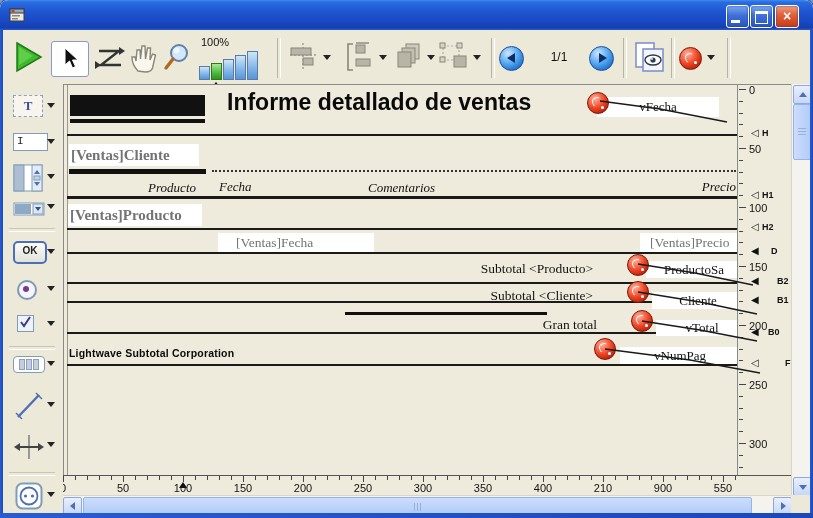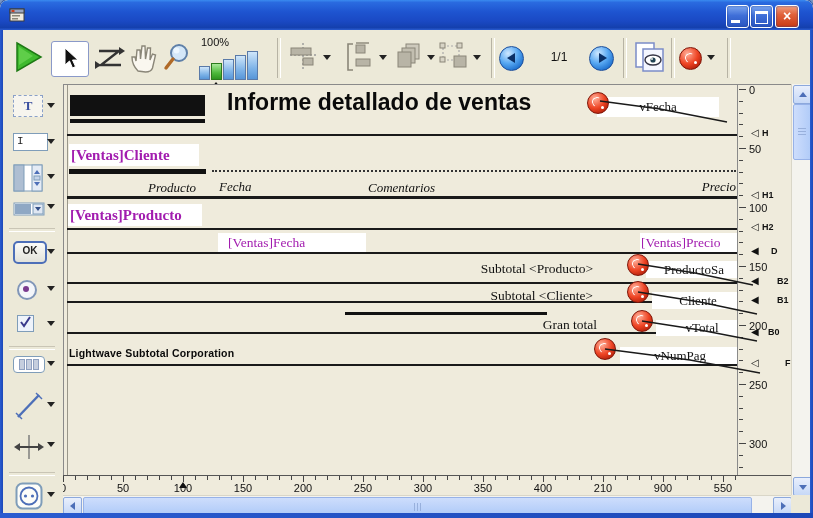--- a/index.html
+++ b/index.html
@@ -52,21 +52,21 @@
   .tool-input{display:block;width:30px;height:16px;border:1px solid #7f9db9;background:#fff;
     font-family:"Liberation Mono",monospace;font-size:11px;color:#222;padding-left:3px;line-height:15px;}
   .tool-ok{display:block;width:30px;height:19px;border:2px solid #4d6fb8;border-radius:5px;
     background:linear-gradient(180deg,#fbfbf8,#e2e2da);font-weight:bold;font-size:10px;color:#222;text-align:center;line-height:16px;}
   .radio-outer{display:block;width:16px;height:16px;border:2px solid #8096b8;border-radius:50%;background:#f4f6fa;}
   .radio-dot{position:absolute;left:6px;top:6px;width:6px;height:6px;border-radius:50%;background:#7a3b8f;}
   .chk{display:block;width:15px;height:15px;border:1px solid #7f9db9;background:#eef3fb;}
   .bbar{display:block;width:30px;height:15px;border:1px solid #7f9db9;border-radius:4px;background:#fff;}
   
   .canvas{left:63px;top:84px;width:674px;height:391px;background:#EFEBDC;border-left:1px solid #8a8a8a;border-top:1px solid #8a8a8a;}
-  .field{background:#fff;font-family:"Liberation Serif",serif;color:#a21caf;white-space:nowrap;overflow:hidden;}
+  .field{background:#fff;font-family:"Liberation Serif",serif;color:#737373;white-space:nowrap;overflow:hidden;}
   .secline{left:67px;width:670px;background:#1a1a1a;}
   .collabel{font-family:"Liberation Serif",serif;font-style:italic;font-size:13px;color:#111;white-space:nowrap;}
   .rlabel{font-family:"Liberation Serif",serif;font-size:13.5px;color:#111;text-align:right;white-space:nowrap;}
   .varfield{background:#fff;font-family:"Liberation Serif",serif;font-size:13px;color:#111;text-align:center;white-space:nowrap;}
   
   .vruler{left:737px;top:84px;width:54px;height:391px;background:#EFEBDC;border-left:1px solid #8a8a8a;border-top:1px solid #8a8a8a;overflow:hidden;}
   .vtick{position:absolute;left:1px;width:4px;height:0;border-top:1px solid #444;}
   .vtick.big{width:7px;}
   .vnum{position:absolute;left:11px;font-size:11px;font-weight:normal;color:#111;transform:translateY(-45%);}
   .vmark{position:absolute;left:13px;height:10px;}
@@ -308,22 +308,22 @@
   <div class="abs field" style="left:69px;top:144px;width:128px;height:22px;font-weight:bold;font-size:15px;line-height:22px;padding-left:2px">[Ventas]Cliente</div>
   <div class="abs" style="left:69px;top:169px;width:137px;height:5px;background:#111"></div>
   <div class="abs" style="left:212px;top:170px;width:524px;height:0;border-top:2px dotted #333"></div>
   <div class="abs collabel" style="left:120px;top:180px;width:76px;text-align:right">Producto</div>
   <div class="abs collabel" style="left:219px;top:179px">Fecha</div>
   <div class="abs collabel" style="left:368px;top:180px">Comentarios</div>
   <div class="abs collabel" style="left:660px;top:179px;width:76px;text-align:right">Precio</div>
 
   <div class="abs field" style="left:68px;top:204px;width:132px;height:22px;font-weight:bold;font-size:15px;line-height:22px;padding-left:2px">[Ventas]Producto</div>
 
-  <div class="abs field" style="left:218px;top:233px;width:138px;height:19px;font-size:13.5px;line-height:19px;padding-left:10px">[Ventas]Fecha</div>
-  <div class="abs field" style="left:640px;top:233px;width:97px;height:19px;font-size:13.5px;line-height:19px;padding-left:1px">[Ventas]Precio</div>
+  <div class="abs field" style="left:218px;top:233px;width:138px;height:19px;font-size:13.5px;line-height:19px;padding-left:18px">[Ventas]Fecha</div>
+  <div class="abs field" style="left:640px;top:233px;width:97px;height:19px;font-size:13.5px;line-height:19px;padding-left:10px">[Ventas]Precio</div>
 
   <div class="abs rlabel" style="left:460px;top:261px;width:133px">Subtotal &lt;Producto&gt;</div>
   <div class="abs ricon" style="left:627px;top:254px"></div>
   <div class="abs varfield" style="left:646px;top:261px;width:96px;height:17px;line-height:17px">ProductoSa</div>
 
   <div class="abs rlabel" style="left:460px;top:288px;width:133px">Subtotal &lt;Cliente&gt;</div>
   <div class="abs ricon" style="left:627px;top:281px"></div>
   <div class="abs varfield" style="left:652px;top:292px;width:92px;height:17px;line-height:17px">Cliente</div>
 
   <div class="abs" style="left:345px;top:312px;width:202px;height:3px;background:#111"></div>

